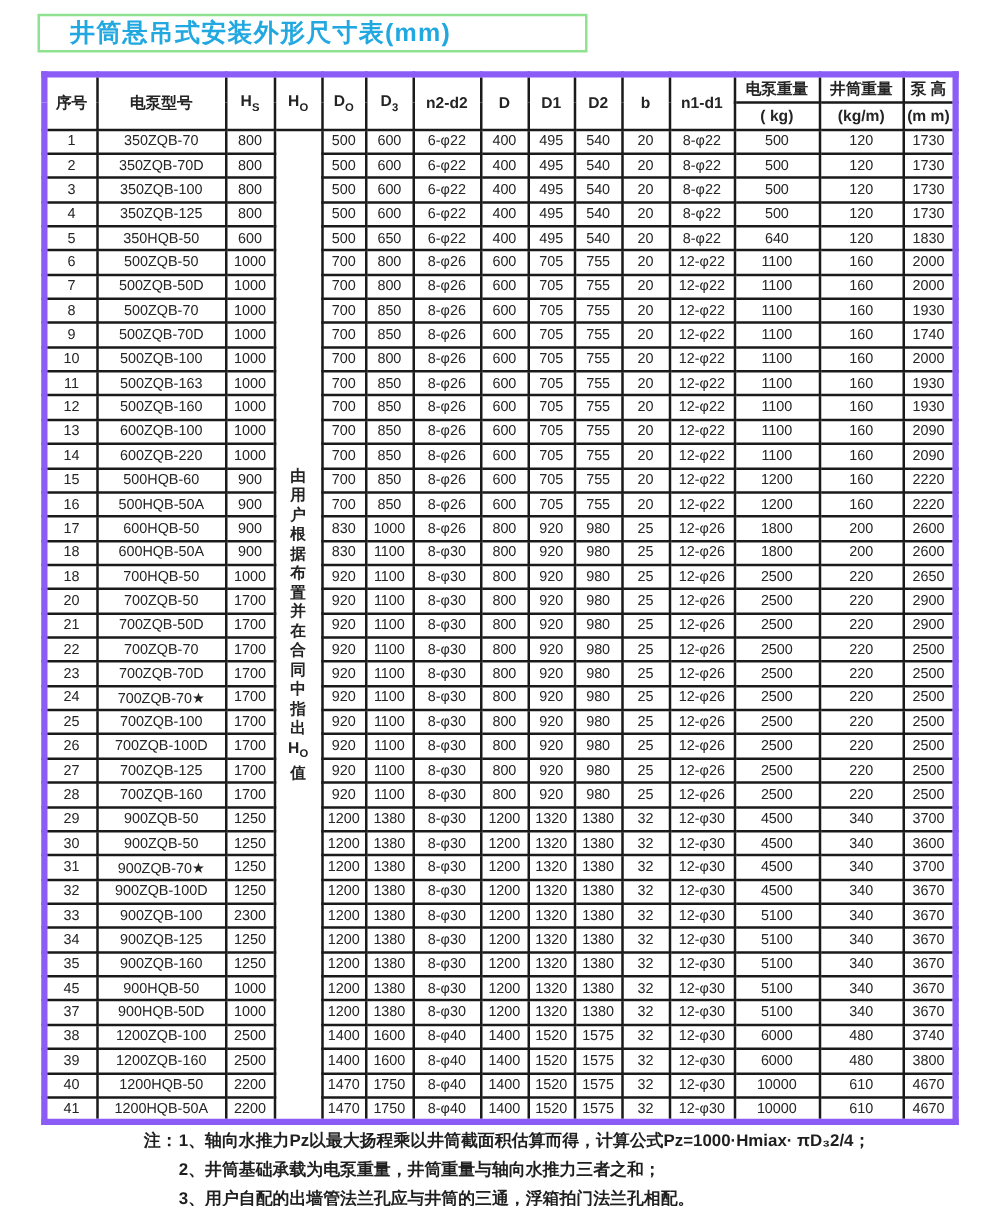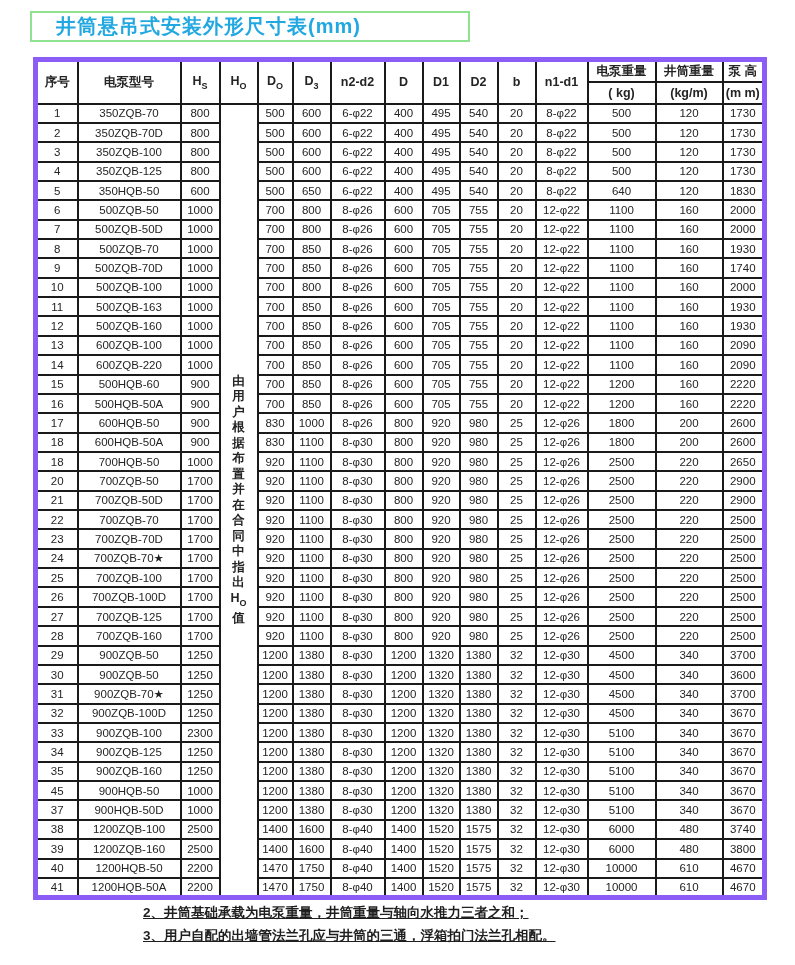--- a/index.html
+++ b/index.html
@@ -46,21 +46,21 @@
     text-align:center; color:#242424;
   }
   .ho-wrap sub { font-size:9px; }
 
   
   .notes {
     position:absolute; left:115px; top:901px; width:660px;
     font-size:13.5px; font-weight:bold; color:#1f1f1f; line-height:23px;
   }
   .note-line { white-space:nowrap; }
-  .note-line.indent { padding-left:28px;text-decoration:underline; }
+  .note-line.indent { padding-left:28px; }
   .note-prefix { padding-right:1px; }
 </style>
 </head>
 <body>
 
 <div class="page">
 
   <div class="title-box">
     <span class="title-text">井筒悬吊式安装外形尺寸表(mm)</span>
   </div>
@@ -781,17 +781,18 @@
           <td>32</td>
           <td>12-φ30</td>
           <td>10000</td>
           <td>610</td>
           <td>4670</td>
         </tr>
       </tbody>
   </table>
 
   <div class="notes">
+      <div class="note-line"><span class="note-prefix">注：</span><span>1、轴向水推力Pz以最大扬程乘以井筒截面积估算而得，计算公式Pz=1000·Hmiax· πD₃2/4；</span></div>
       <div class="note-line indent"><span>2、井筒基础承载为电泵重量，井筒重量与轴向水推力三者之和；</span></div>
       <div class="note-line indent"><span>3、用户自配的出墙管法兰孔应与井筒的三通，浮箱拍门法兰孔相配。</span></div>
     </div>
 
 </div>
 
 </body></html>

